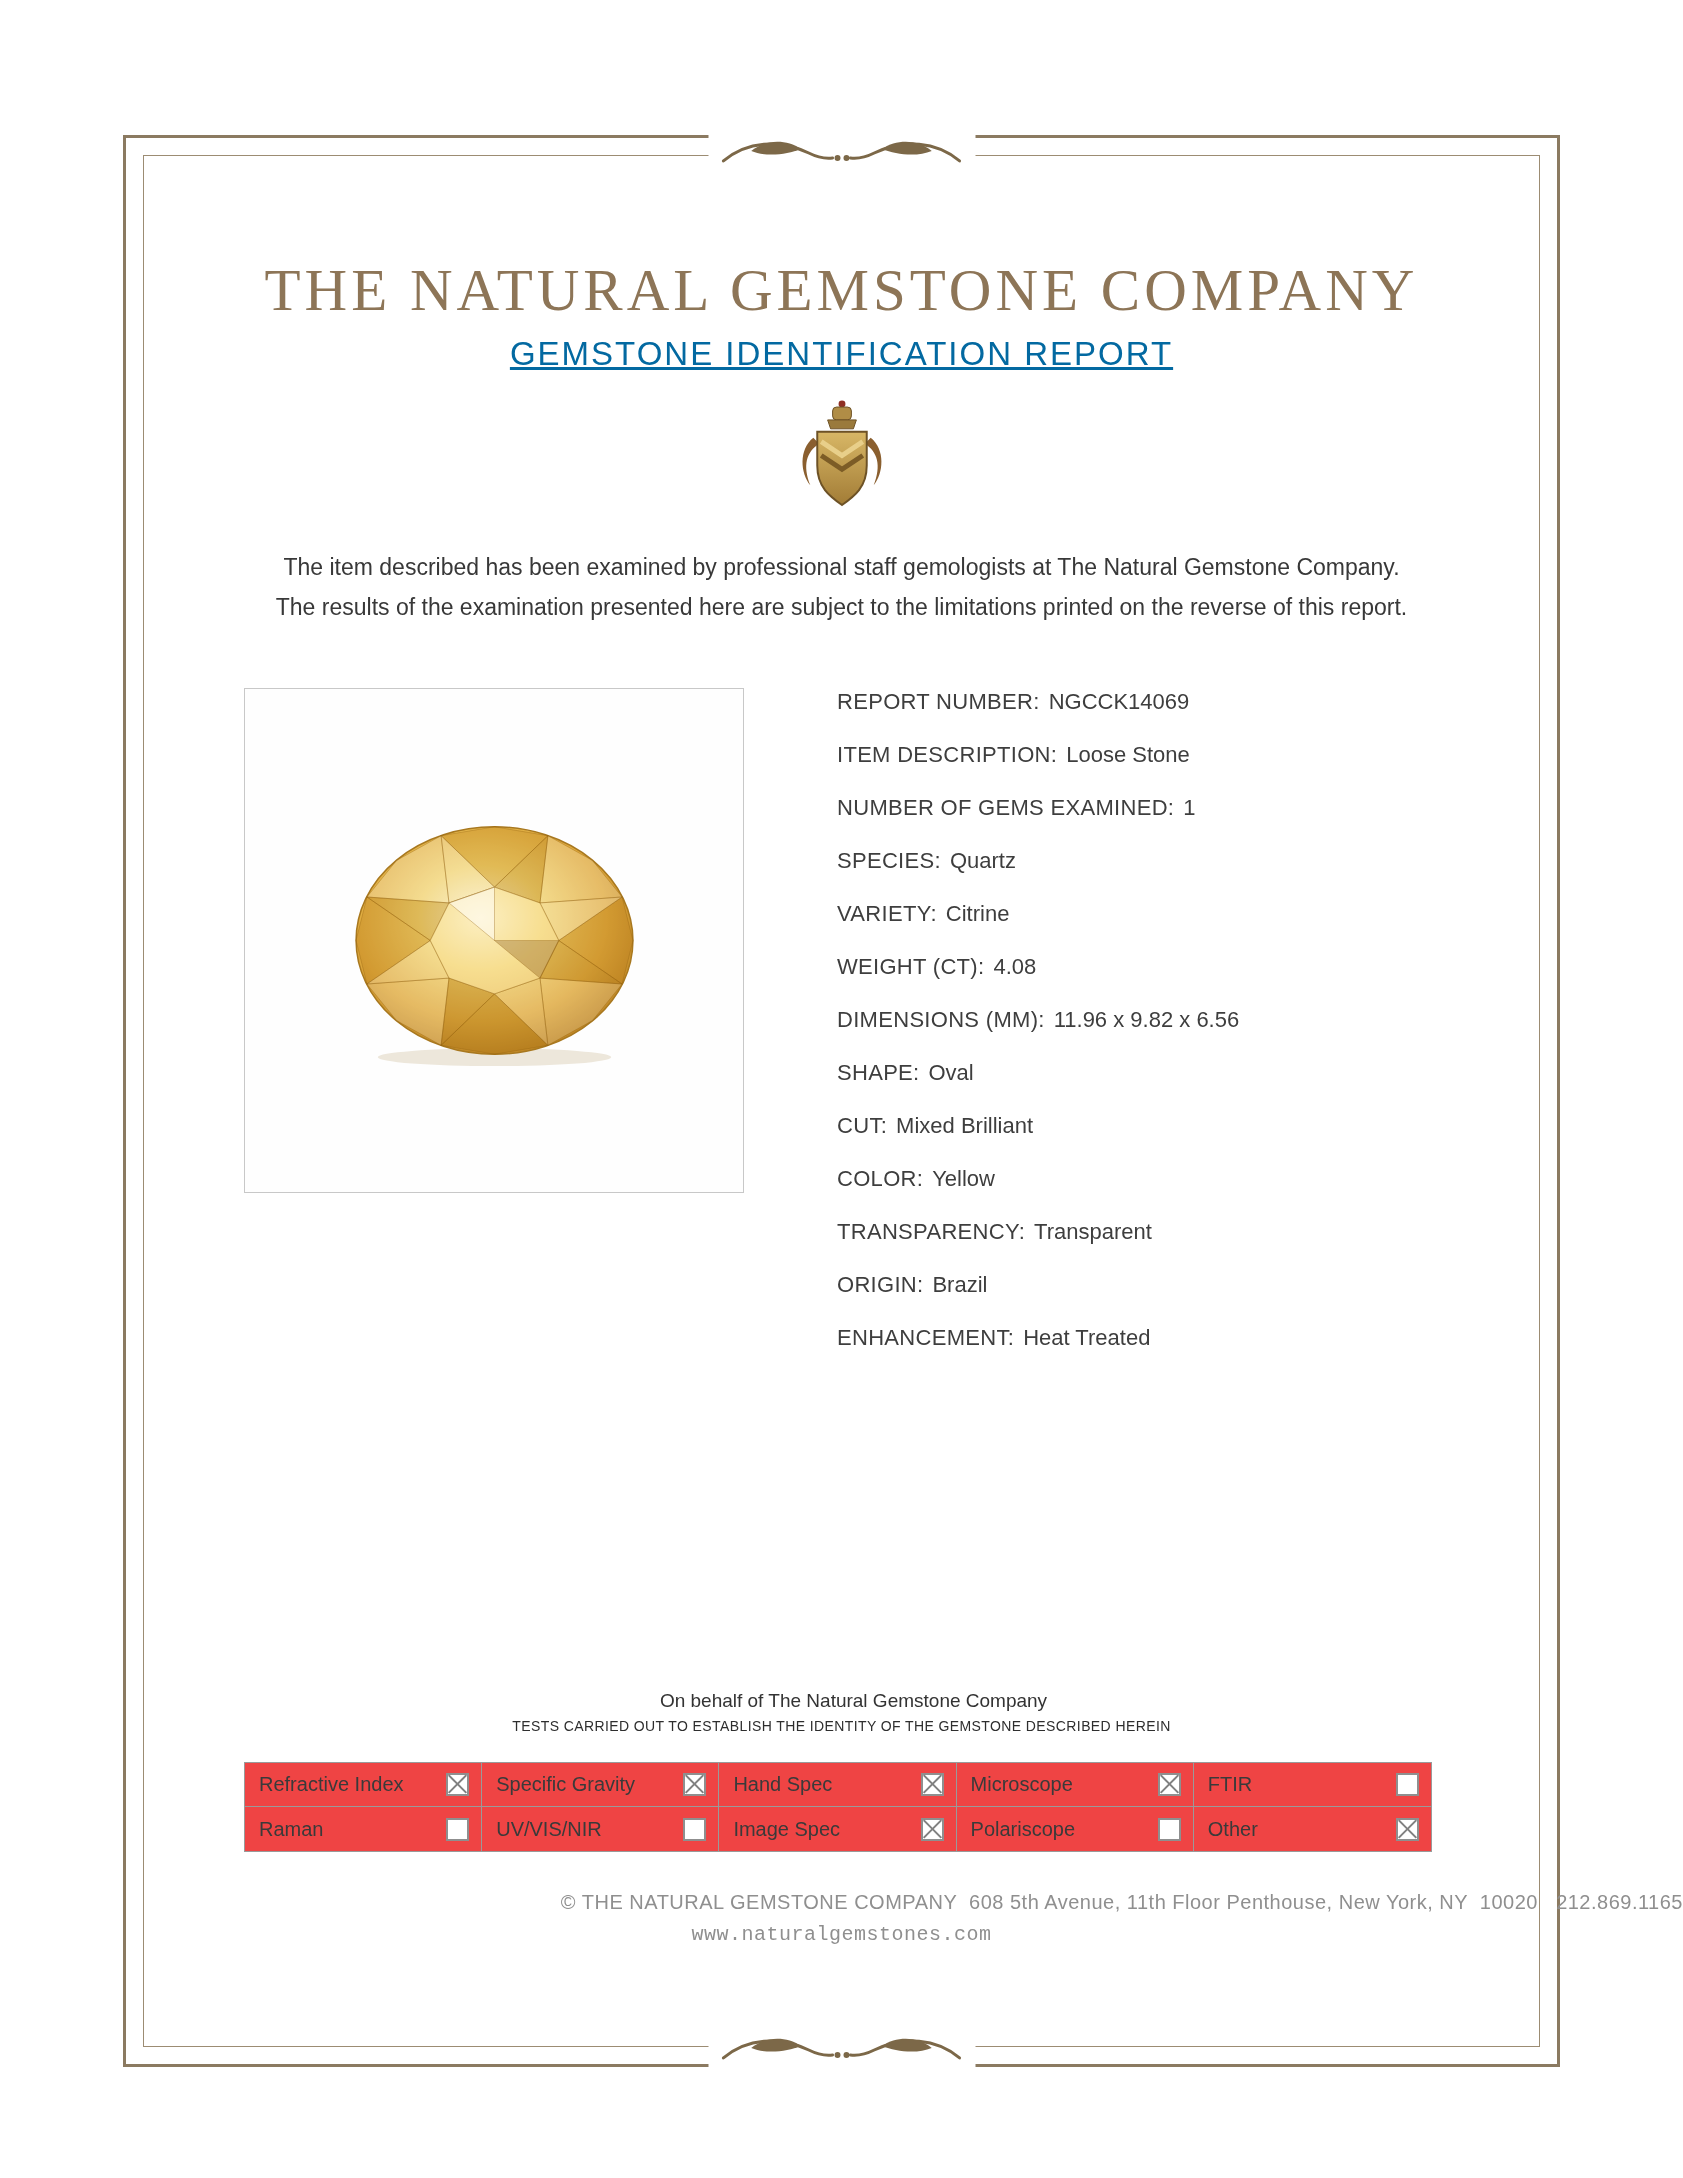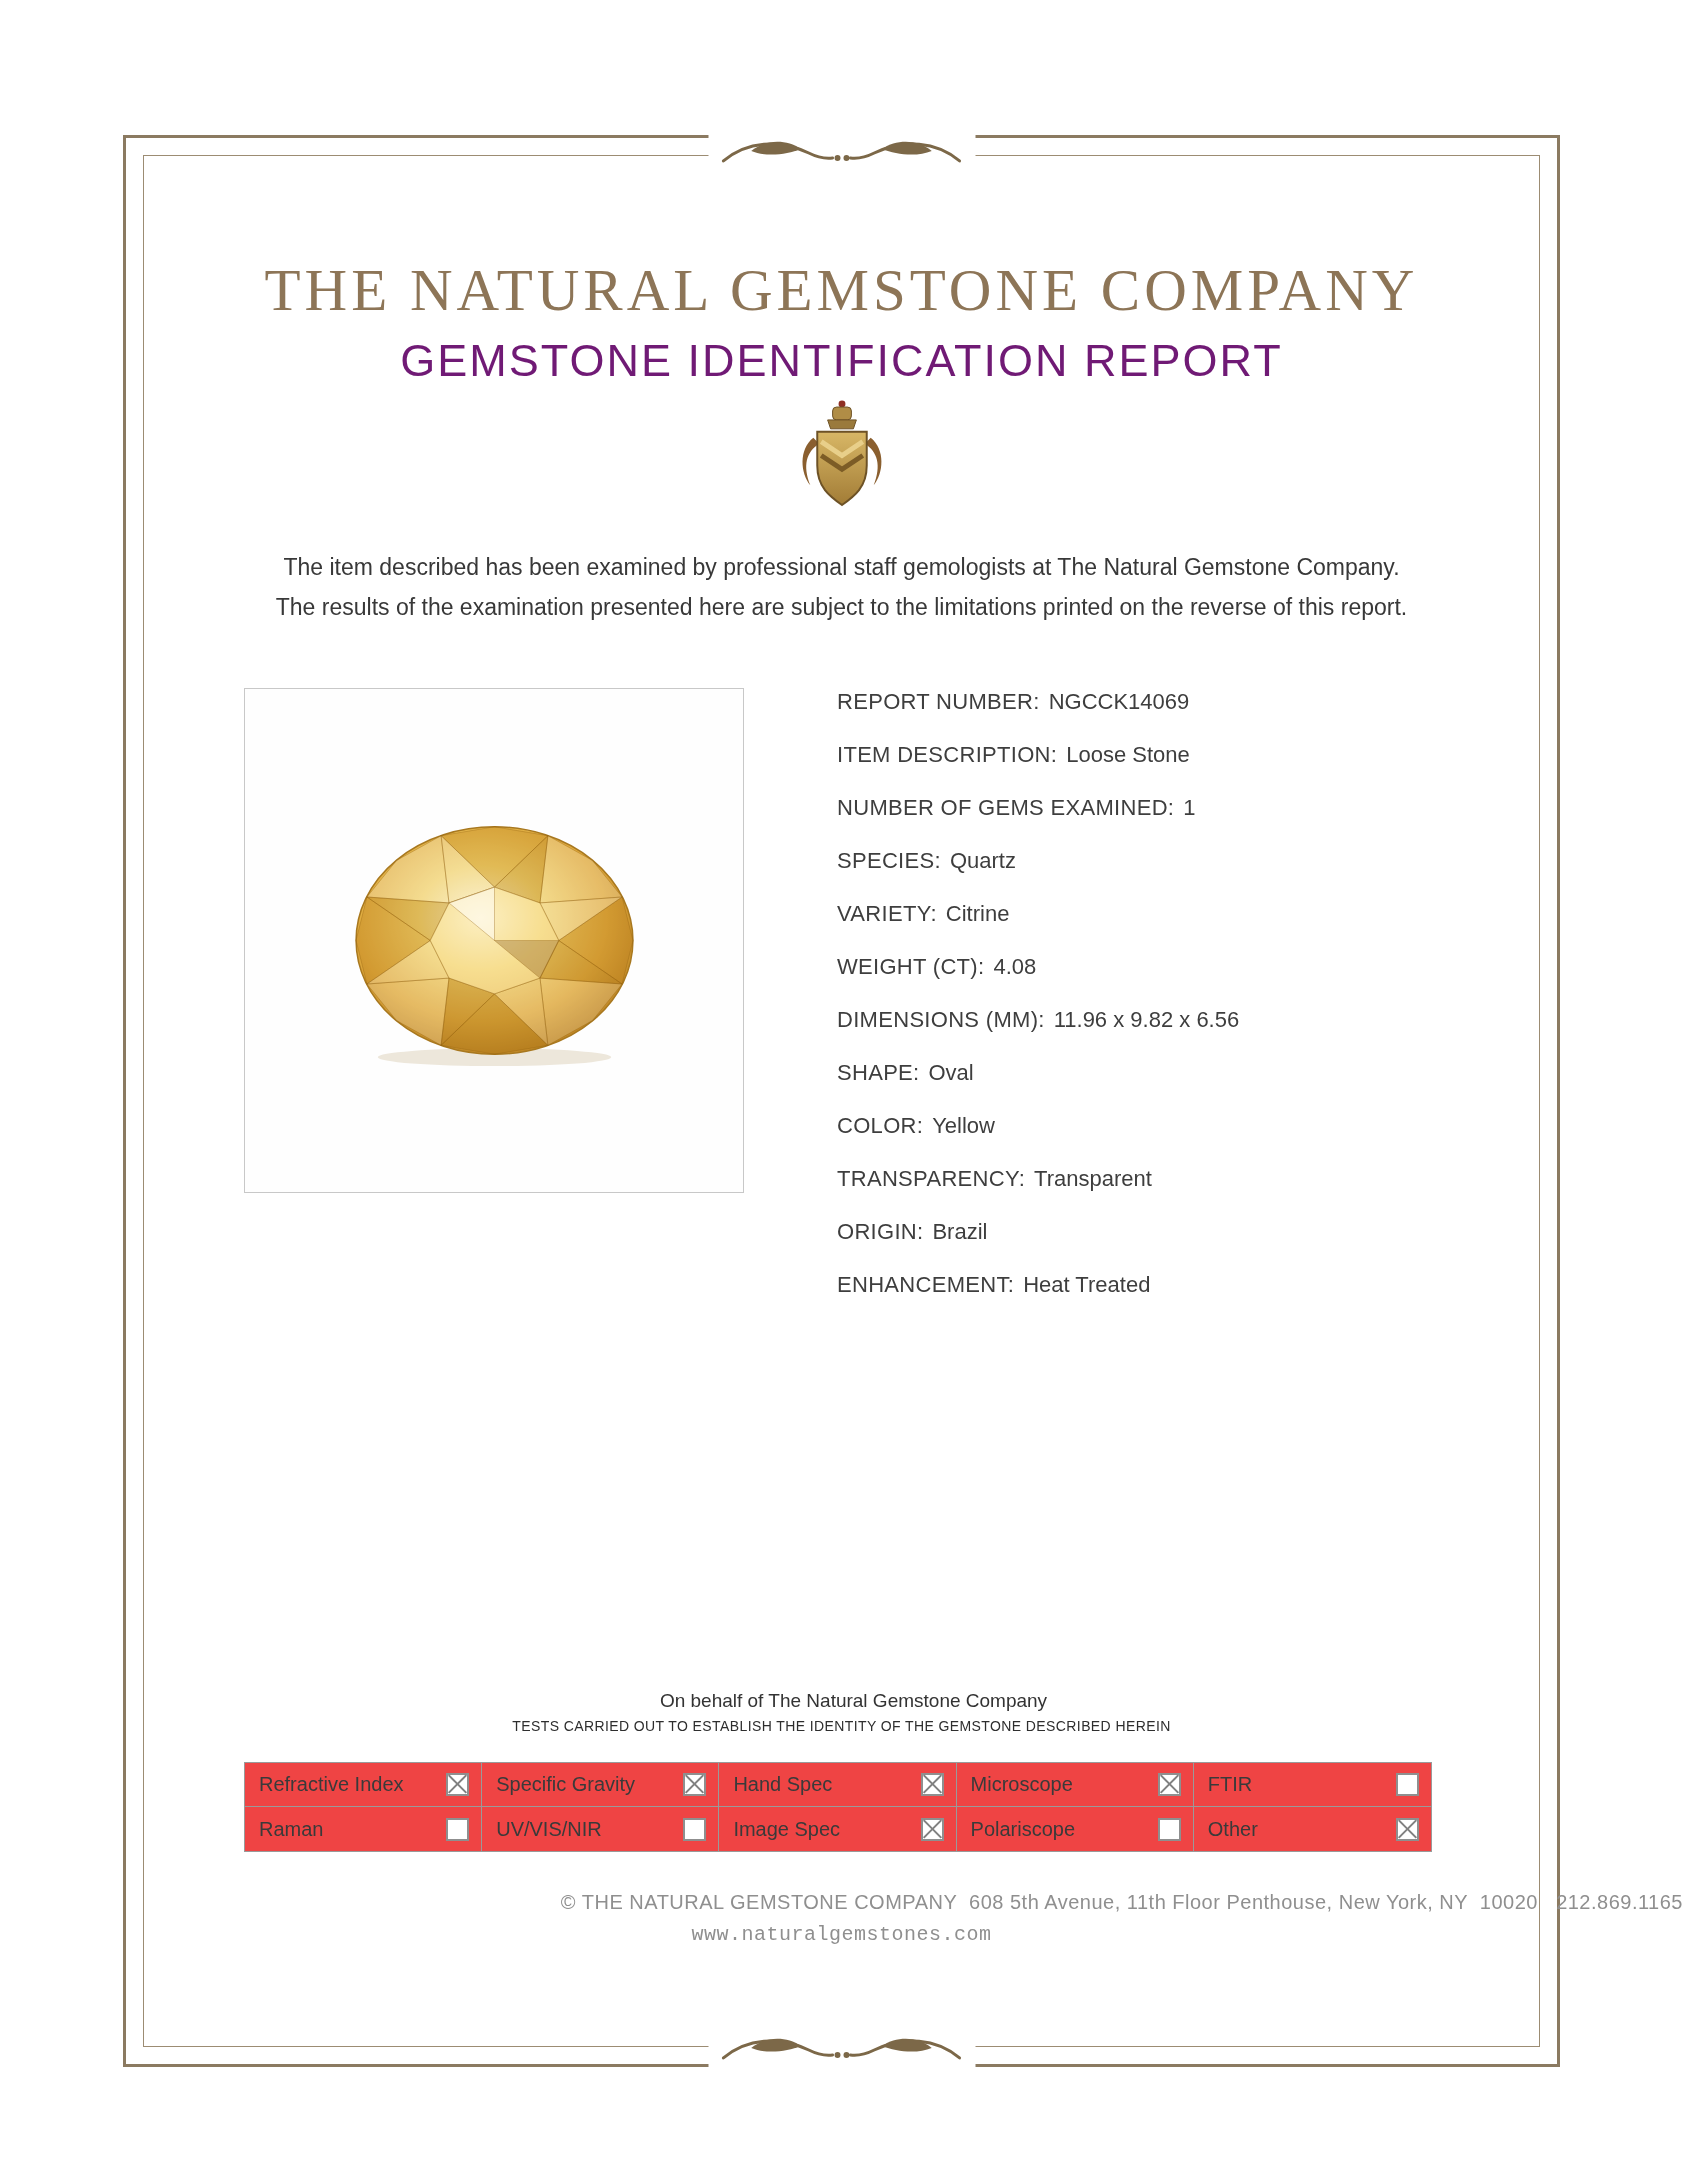--- a/index.html
+++ b/index.html
@@ -14,21 +14,21 @@
 
   .ornament { position:absolute; left:50%; transform:translateX(-50%); width:267px; height:50px;
               background:#ffffff; display:flex; align-items:center; justify-content:center; }
   .ornament.top { top:117px; }
   .ornament.bottom { top:2014px; }
 
   .company-title { position:absolute; top:244px; left:0; width:100%; text-align:center;
                    font-family:"Liberation Serif", serif; font-size:59px; letter-spacing:4px;
                    color:#8d7557; white-space:nowrap; }
   .report-title  { position:absolute; top:323px; left:0; width:100%; text-align:center;
-                   font-size:45px; letter-spacing:2px; color:#701a75; }
+                   font-size:33px; letter-spacing:2px; color:#0369a1;text-decoration:underline; }
 
   .crest { position:absolute; top:386px; left:50%; transform:translateX(-50%); width:95px; height:121px; }
 
   .intro { position:absolute; top:535px; left:0; width:100%; text-align:center;
            font-size:23px; line-height:40px; color:#383838; }
 
   .photo-box { position:absolute; left:244px; top:676px; width:500px; height:505px;
                border:1px solid #c8c8c8; background:#fefefe;
                display:flex; align-items:center; justify-content:center; }
 
@@ -175,20 +175,24 @@
       </div>
       <div class="field-row">
         <span class="flabel">DIMENSIONS (MM):</span>
         <span class="fvalue">11.96 x 9.82 x 6.56</span>
       </div>
       <div class="field-row">
         <span class="flabel">SHAPE:</span>
         <span class="fvalue">Oval</span>
       </div>
       <div class="field-row">
+        <span class="flabel">CUT:</span>
+        <span class="fvalue">Mixed Brilliant</span>
+      </div>
+      <div class="field-row">
         <span class="flabel">COLOR:</span>
         <span class="fvalue">Yellow</span>
       </div>
       <div class="field-row">
         <span class="flabel">TRANSPARENCY:</span>
         <span class="fvalue">Transparent</span>
       </div>
       <div class="field-row">
         <span class="flabel">ORIGIN:</span>
         <span class="fvalue">Brazil</span>

